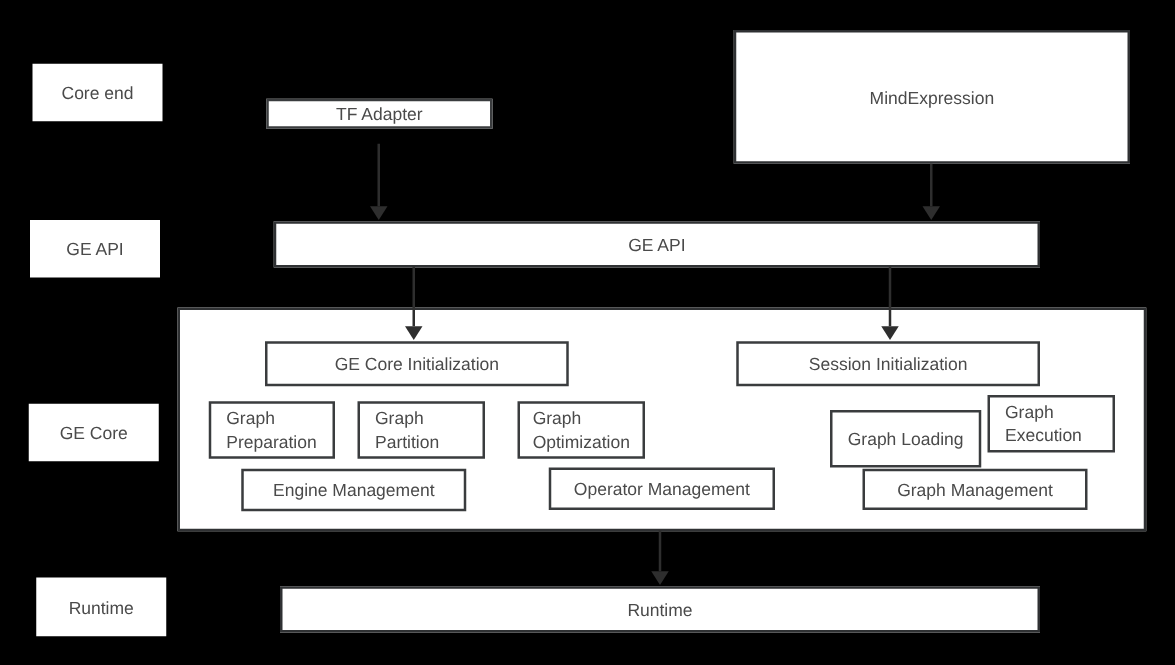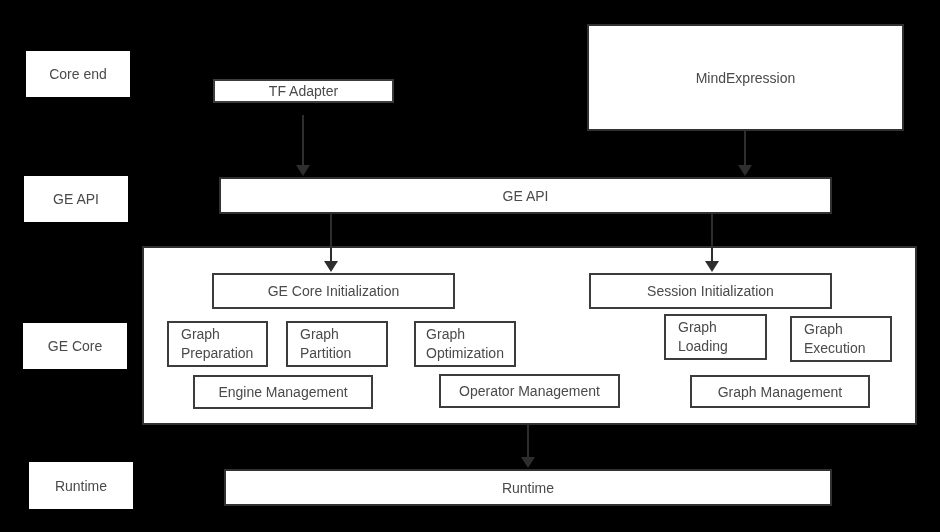--- a/index.html
+++ b/index.html
@@ -38,21 +38,21 @@
 
   #box-ge-core{left:142px;top:246px;width:775px;height:179px}
   #box-ge-core-init{left:212px;top:273px;width:243px;height:36px}
   #box-session-init{left:589px;top:273px;width:243px;height:36px}
 
   .module{line-height:1.35;padding:12px}
   #mod-0{left:167px;top:321px;width:101px;height:46px}
   #mod-1{left:286px;top:321px;width:102px;height:46px}
   #mod-2{left:414px;top:321px;width:102px;height:46px}
   #mod-3{left:540px;top:321px;width:102px;height:46px}
-  #mod-4{left:664px;top:314px;width:103px;height:46px}
+  #mod-4{left:664px;top:328px;width:121px;height:46px}
   #mod-5{left:790px;top:316px;width:102px;height:46px}
 
   #mgr-0{left:193px;top:375px;width:180px;height:34px}
   #mgr-1{left:439px;top:374px;width:181px;height:34px}
   #mgr-2{left:690px;top:375px;width:180px;height:33px}
 
   
   .arrow{position:absolute;width:2px;background:var(--arrow);z-index:5}
   .arrow::after{content:"";position:absolute;bottom:-11px;left:-6px;width:0;height:0;
                 border-left:7px solid transparent;border-right:7px solid transparent;

